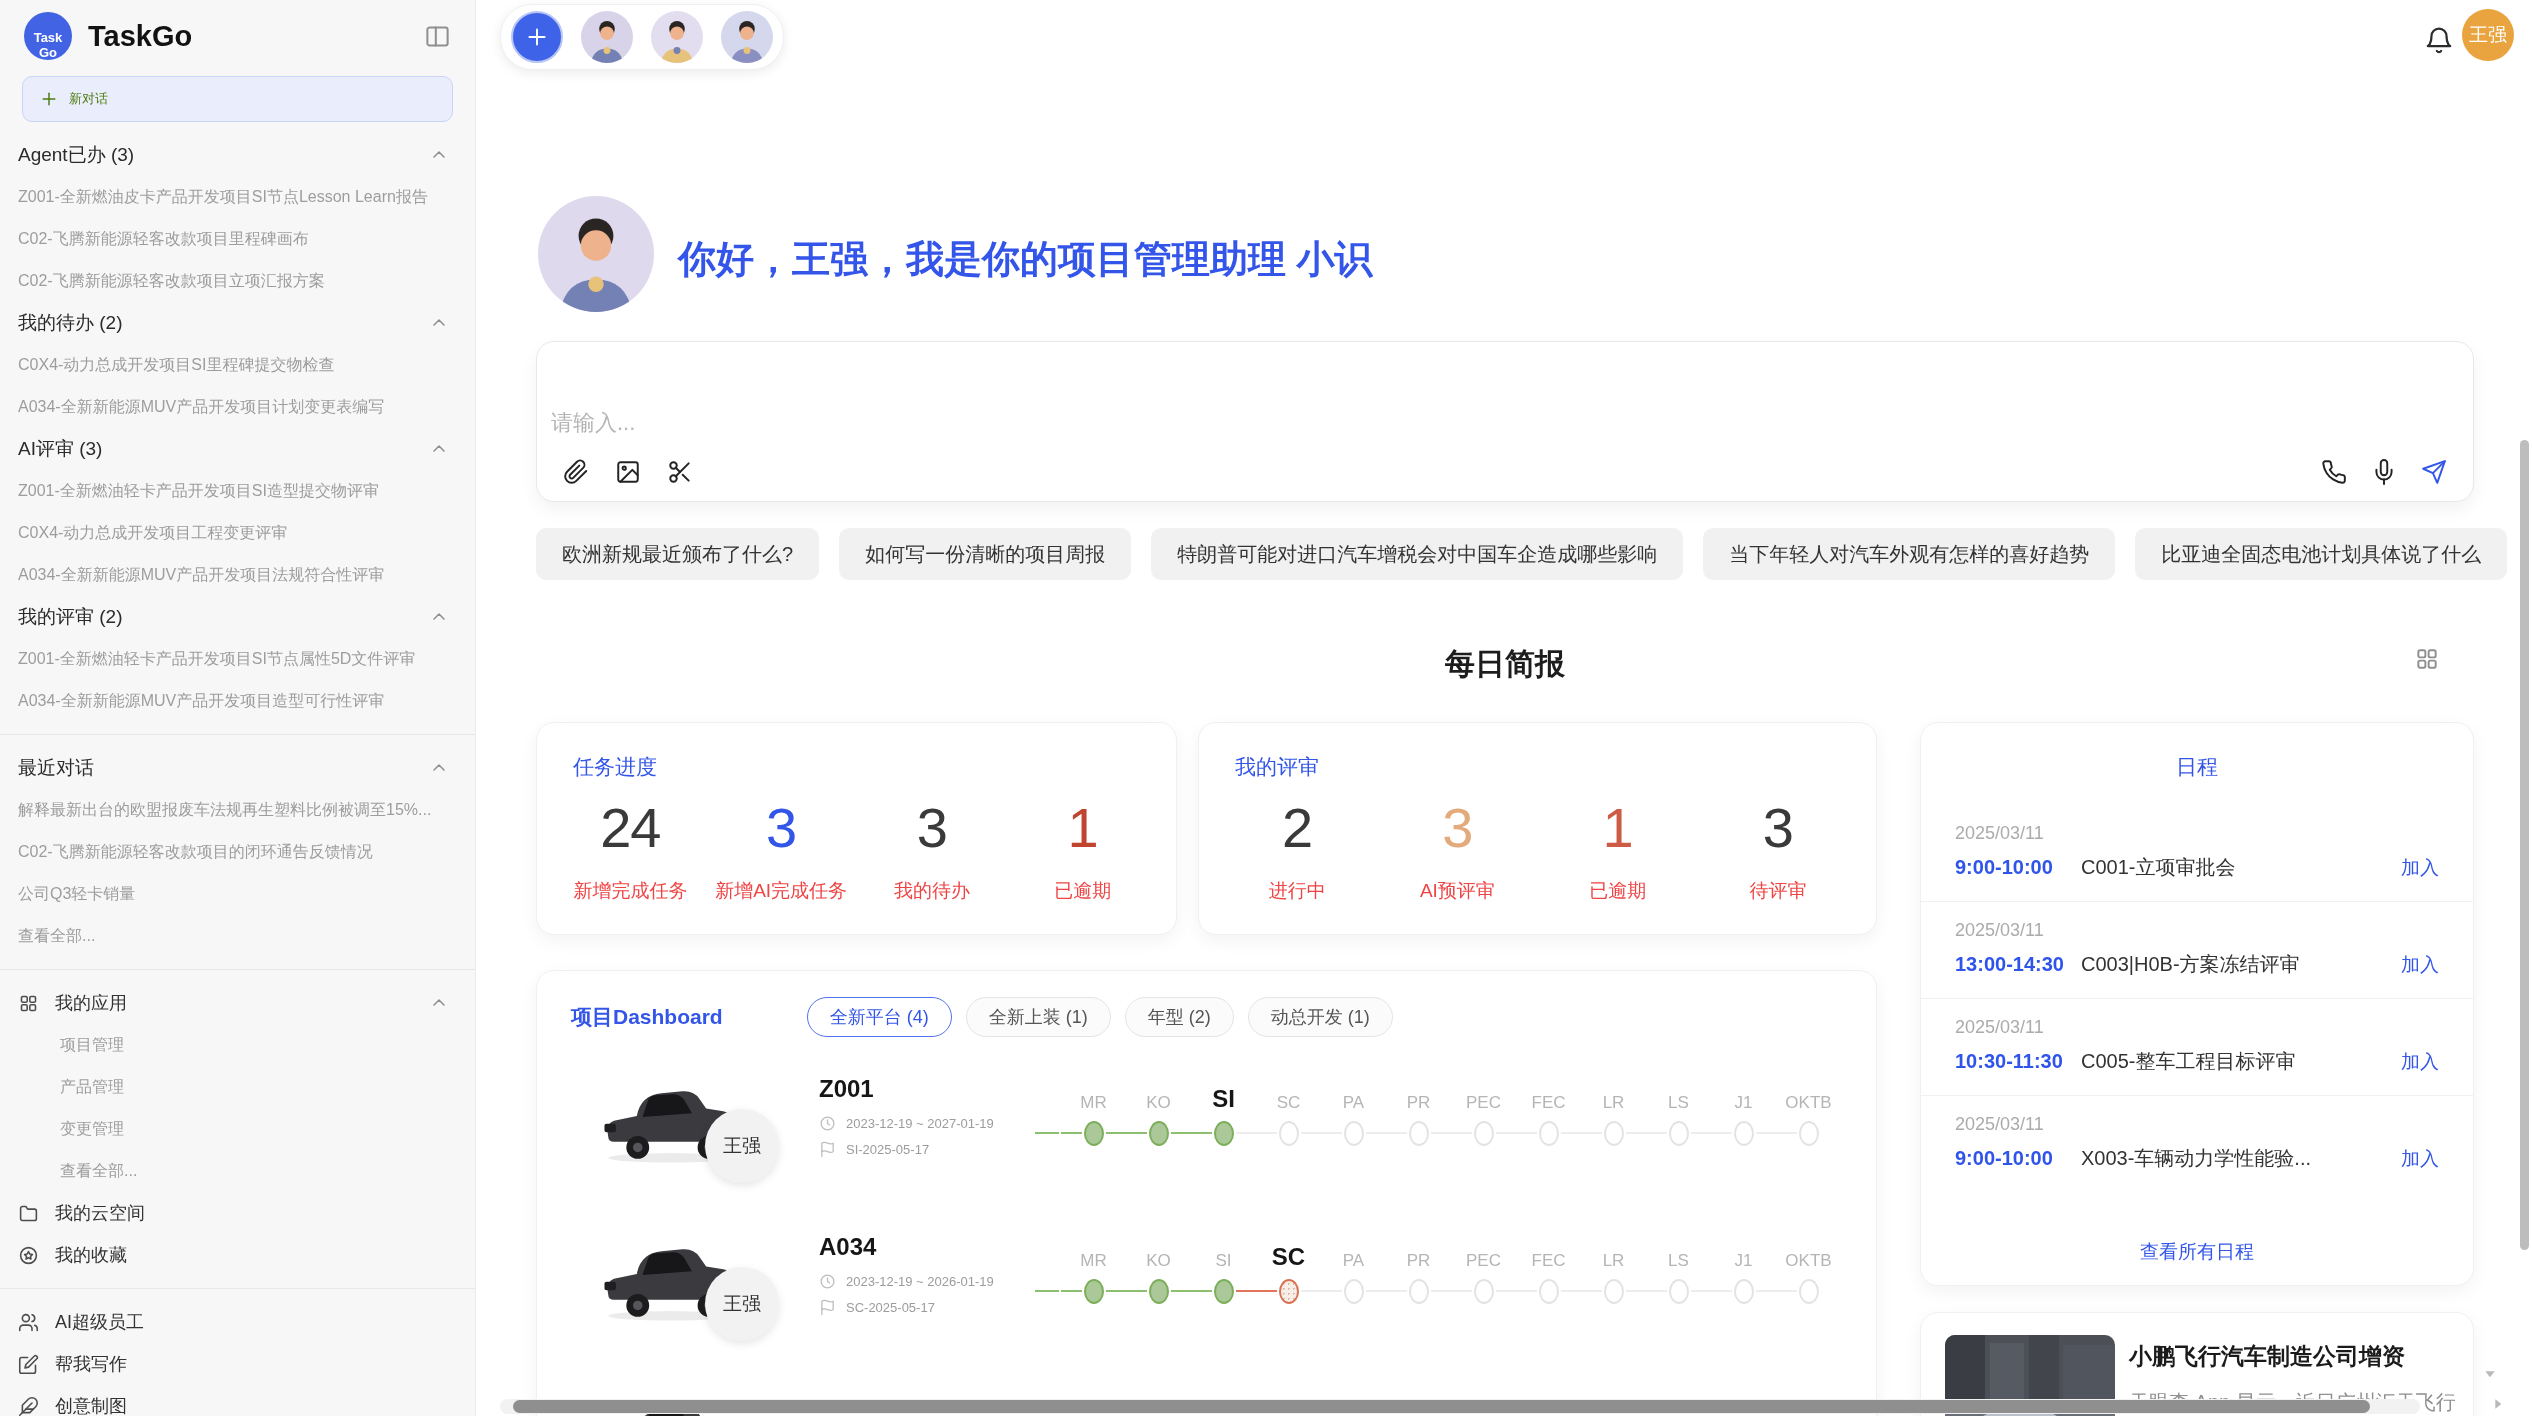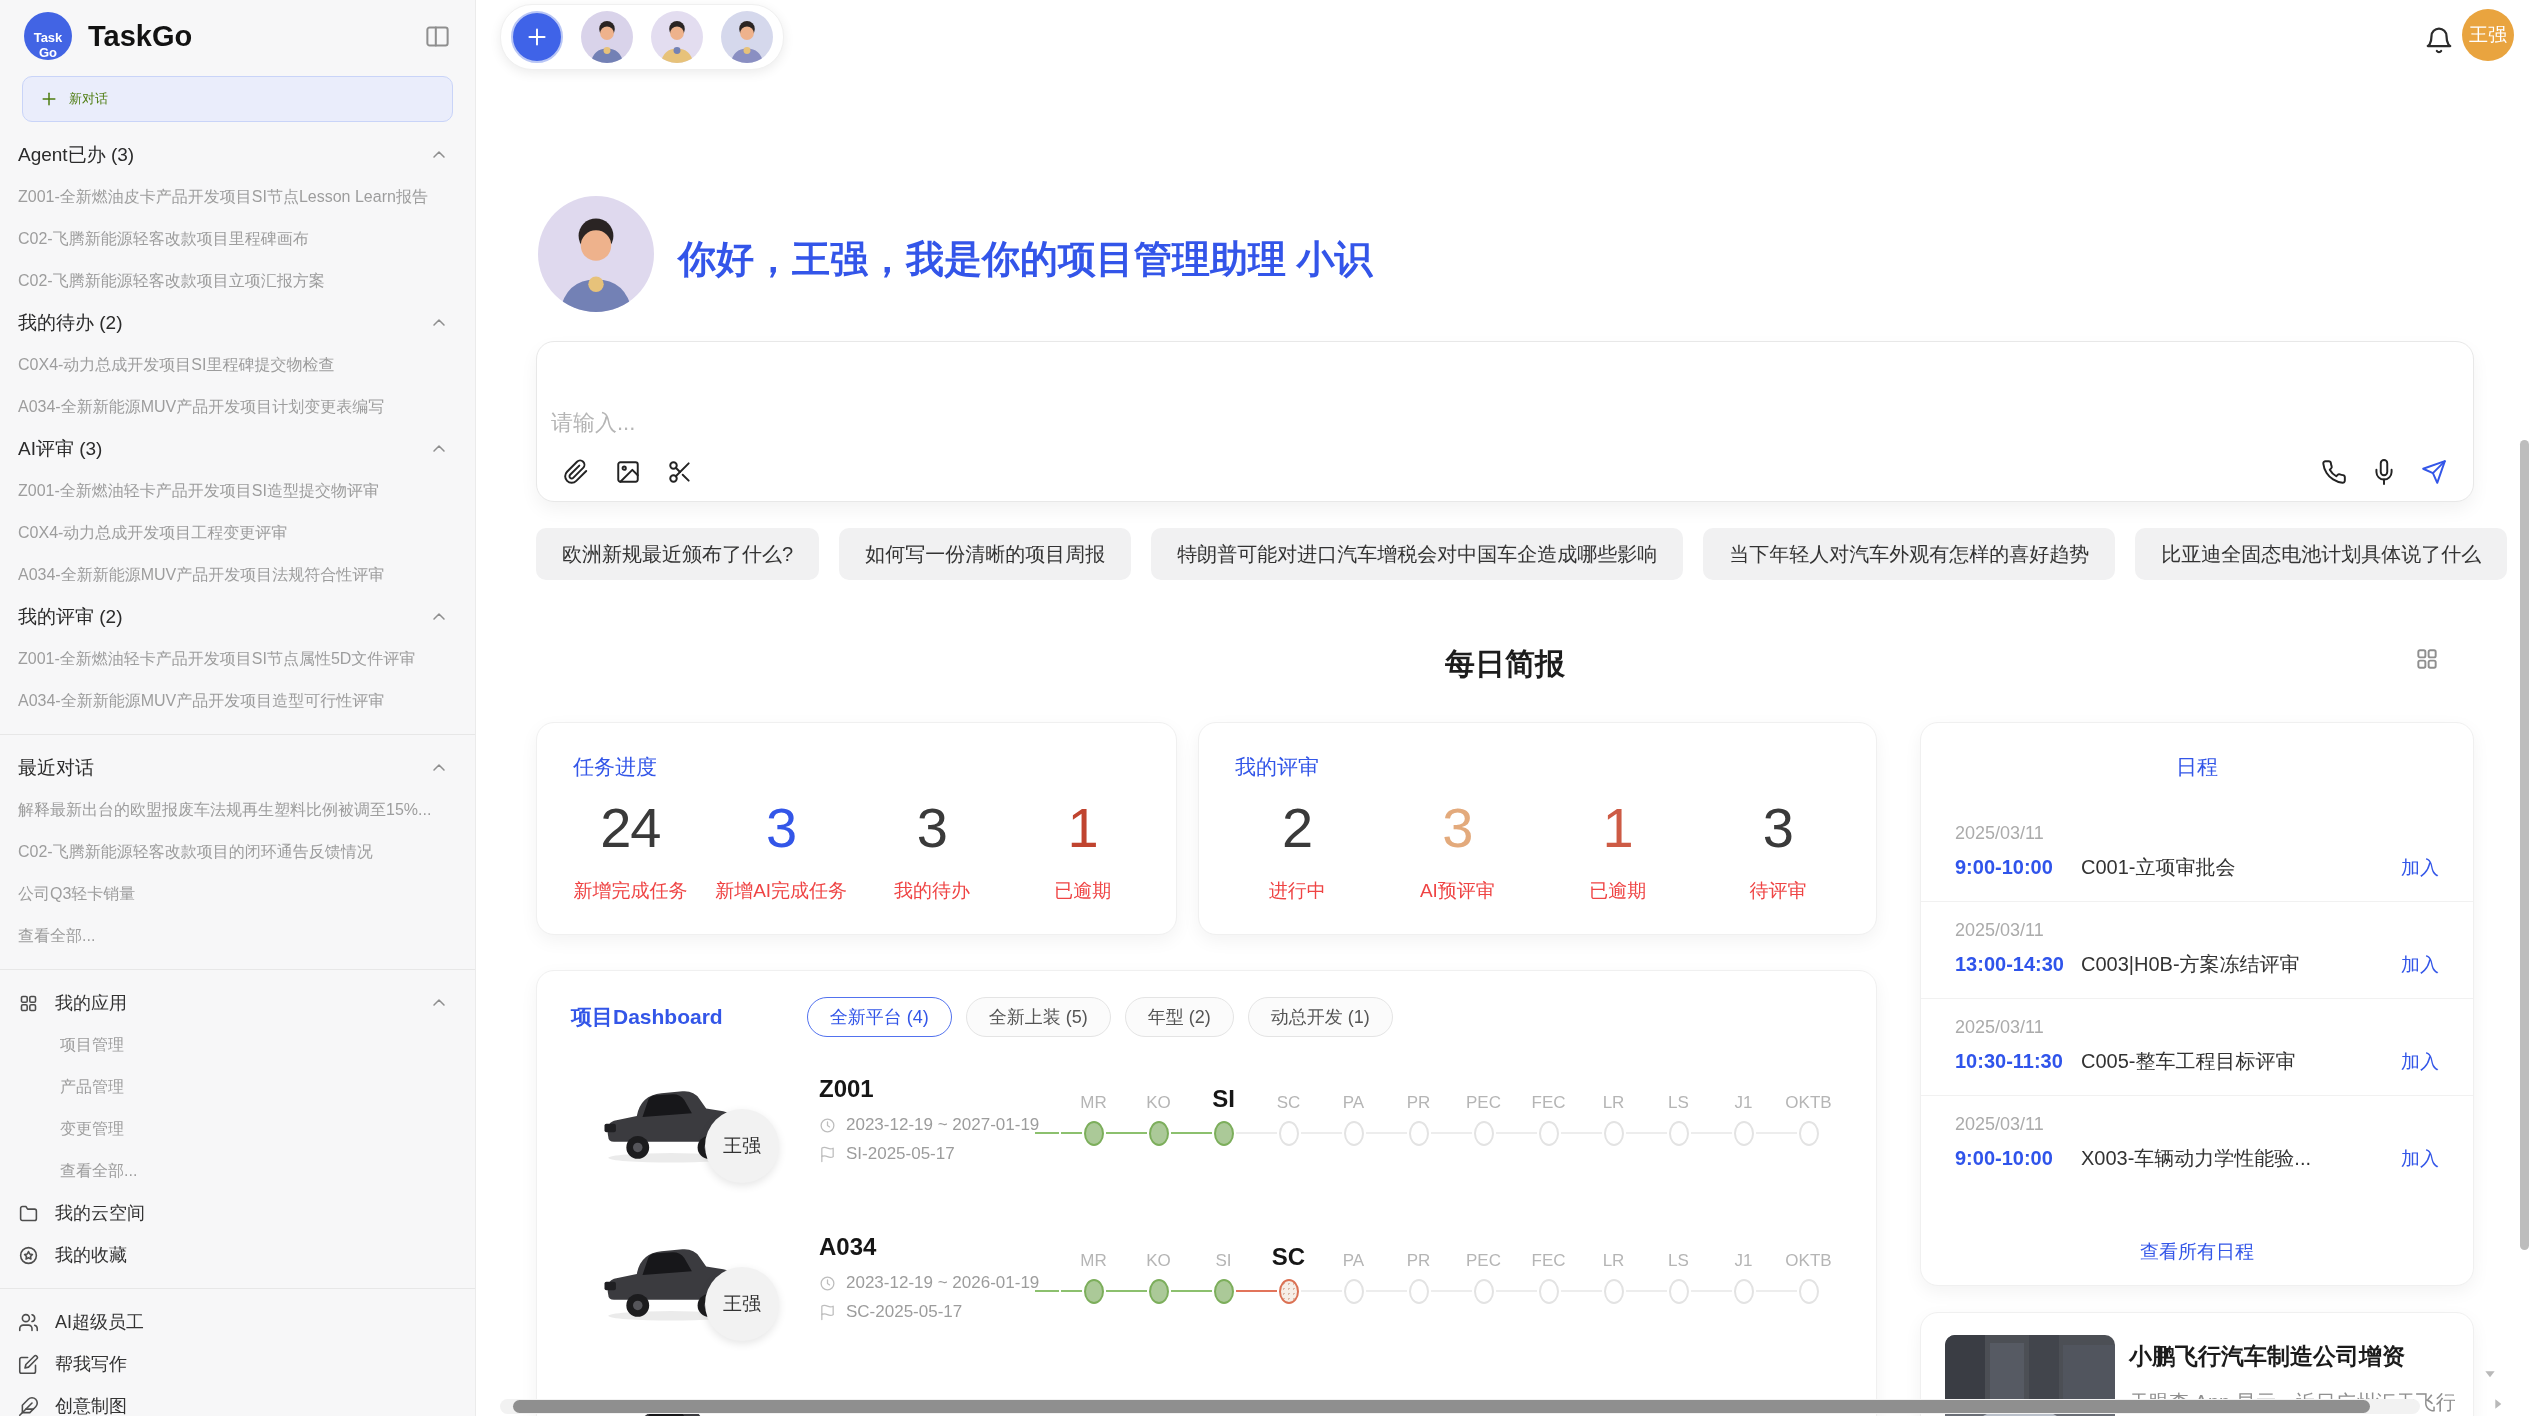--- a/index.html
+++ b/index.html
@@ -95,21 +95,21 @@
   .tab{height:40px;padding:0 22px;border-radius:20px;font-size:18px;display:flex;align-items:center;
     background:#fbfbfb;border:1px solid #e4e4e4;color:#555;cursor:pointer;white-space:nowrap;
     font-family:"Liberation Sans","DejaVu Sans",sans-serif;}
   .tab.active{background:#fff;border:1px solid #5272ee;color:#3356e8;}
   .proj-row{position:relative;height:158px;cursor:pointer;}
   .proj-img{position:absolute;left:58px;top:14px;width:152px;height:108px;}
   .owner-badge{position:absolute;left:168px;top:60px;width:74px;height:74px;border-radius:50%;background:#f2f2f2;
     display:flex;align-items:center;justify-content:center;font-size:19px;color:#333;box-shadow:0 3px 8px rgba(0,0,0,.10);}
   .proj-info{position:absolute;left:282px;top:26px;}
   .proj-code{font-size:24px;font-weight:bold;color:#161616;margin-bottom:12px;}
-  .proj-meta{display:flex;align-items:center;gap:10px;font-size:17px;color:#9c9c9c;margin-top:9px;}
+  .proj-meta{display:flex;align-items:center;gap:10px;font-size:13px;color:#9c9c9c;margin-top:9px;}
   .mi{width:17px;height:17px;color:#bdbdbd;}
   .milestones{position:absolute;left:524px;top:30px;display:flex;}
   .ms-cell{width:65px;position:relative;}
   .ms-label{height:34px;display:flex;align-items:flex-end;justify-content:center;font-size:17px;color:#b5b5b5;}
   .ms-label.cur{font-size:24px;color:#161616;font-weight:bold;}
   .ms-dotwrap{position:relative;height:44px;}
   .ms-dot{position:absolute;left:50%;top:8px;transform:translateX(-50%);width:20px;height:25px;border-radius:50%;
     background:#fff;border:2px solid #e3e3e3;box-sizing:border-box;}
   .ms-dot.done{background:#abc998;border-color:#7cae5b;}
   .ms-dot.overdue{background:#f6eee7;border-color:#db7153;
@@ -497,21 +497,21 @@
    </div>
     </div>
   <div class="sch-viewall">查看所有日程</div>
 </div>
 
 <div class="card" style="left:536px;top:970px;width:1341px;height:600px;overflow:hidden;">
   <div class="dash-head">
     <div class="dash-title">项目Dashboard</div>
     <div class="dash-tabs" id="dash-tabs">
         <button class="tab active">全新平台 (4)</button>
-        <button class="tab">全新上装 (5)</button>
+        <button class="tab">全新上装 (1)</button>
         <button class="tab">年型 (2)</button>
         <button class="tab">动总开发 (1)</button>
       </div>
   </div>
   <div id="projects">
       <div class="proj-row">
     <div class="proj-img">
           <svg viewBox="0 0 160 110">
   <ellipse cx="80" cy="98" rx="66" ry="5" fill="rgba(0,0,0,0.08)"></ellipse>
   <path d="M14 76q-3-14 6-17l24-5q4-22 26-24l22-2q12-1 18 8l7 10 18 3q11 2 12 12l1 15q-2 5-8 5H20q-6 0-6-5z" fill="#3b3b3f"></path>

